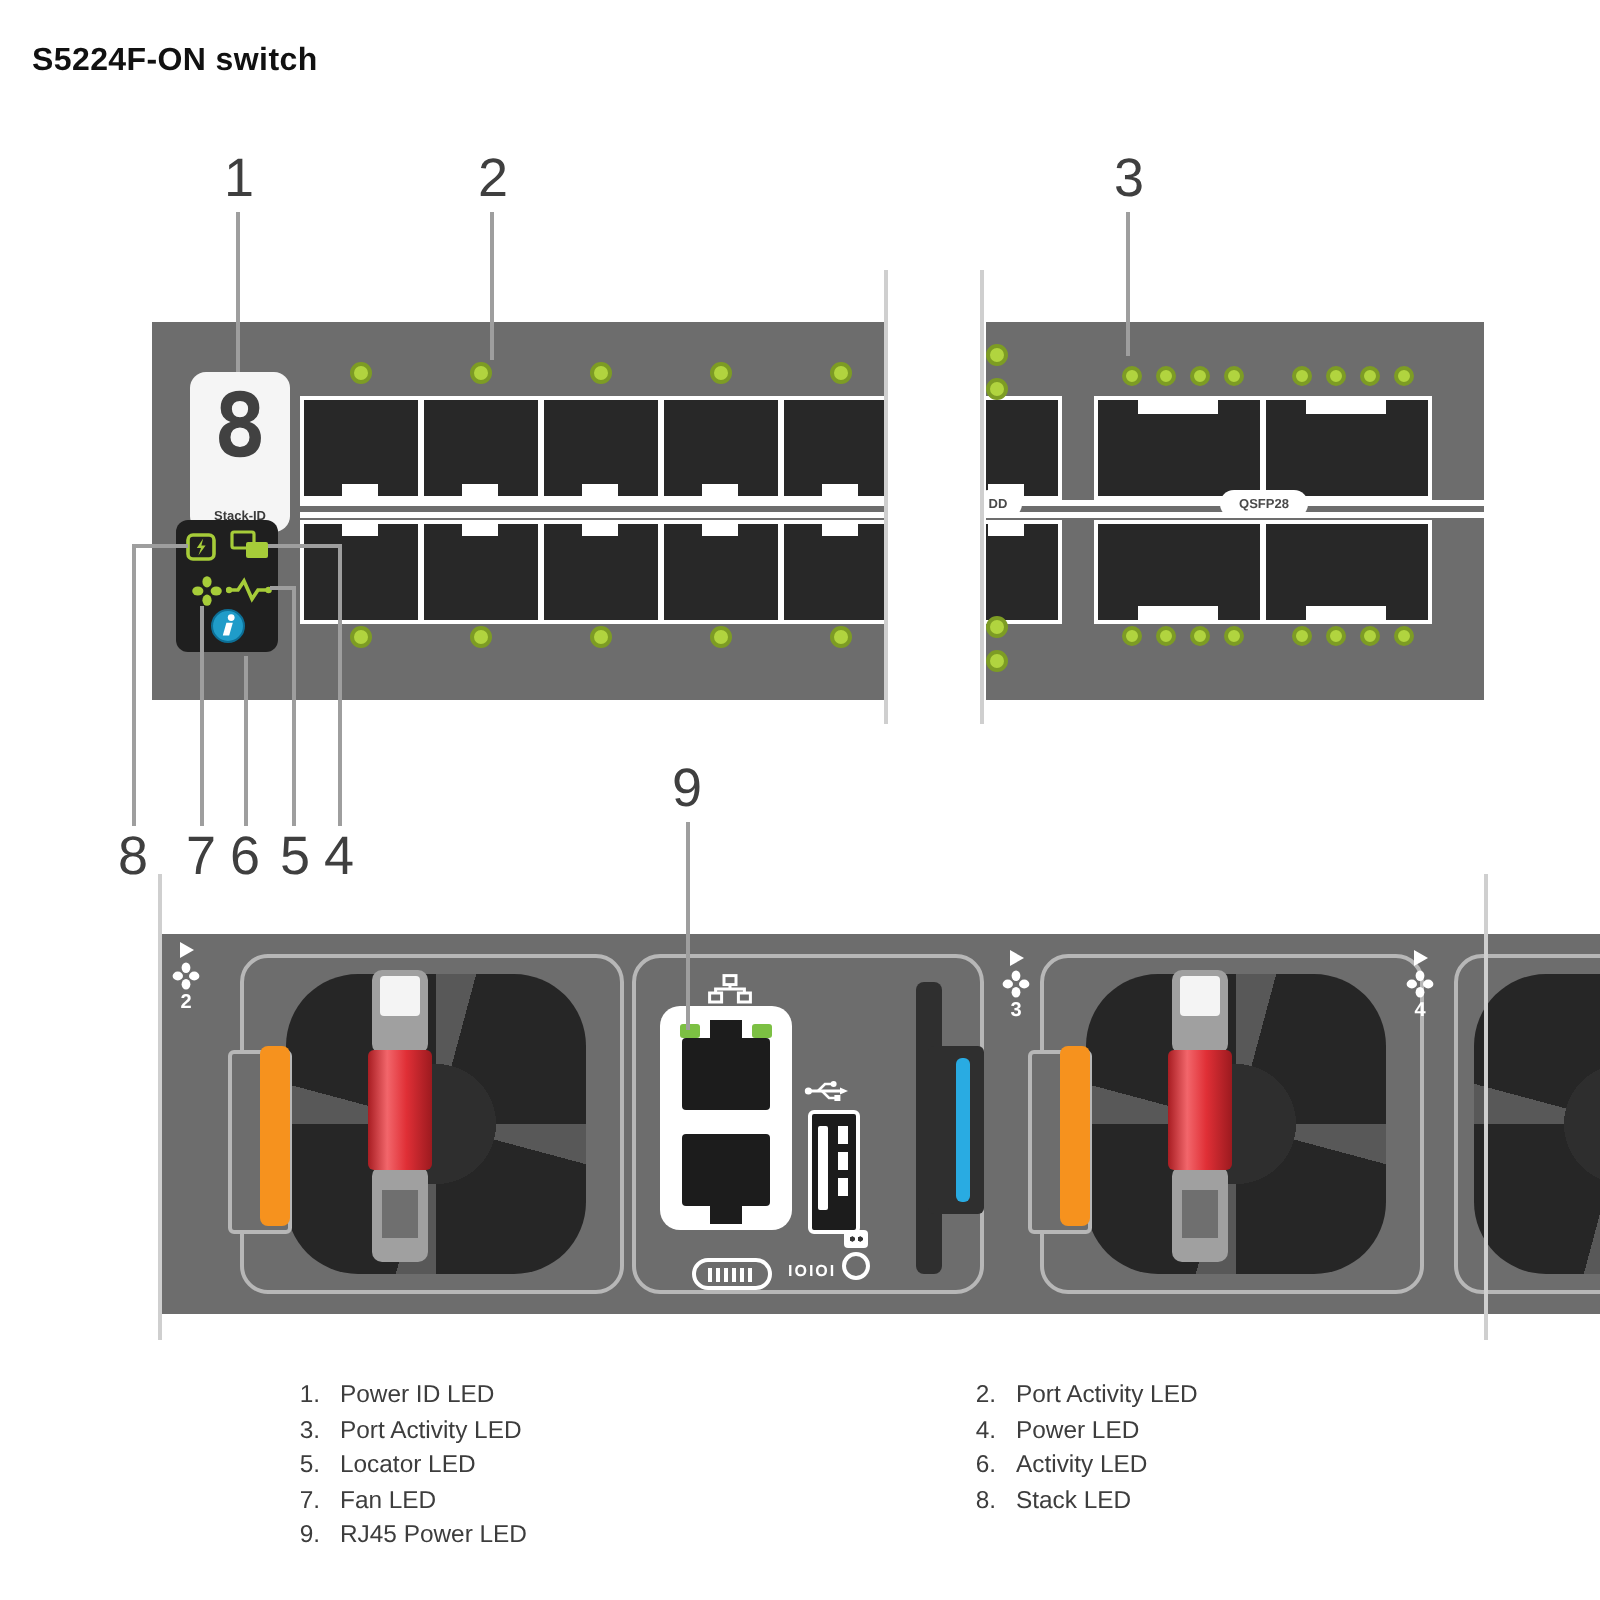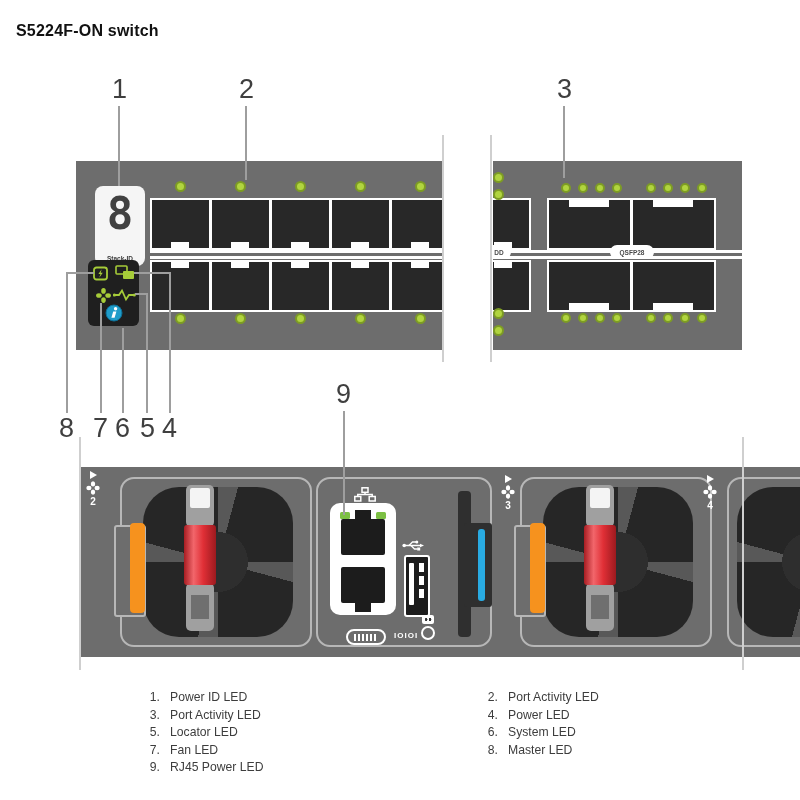--- a/index.html
+++ b/index.html
@@ -427,21 +427,21 @@
     <div class="lrow">
         <span class="lnum">2.</span>
         <span>Port Activity LED</span>
       </div>
     <div class="lrow">
         <span class="lnum">4.</span>
         <span>Power LED</span>
       </div>
     <div class="lrow">
         <span class="lnum">6.</span>
-        <span>System LED</span>
+        <span>Activity LED</span>
       </div>
     <div class="lrow">
         <span class="lnum">8.</span>
-        <span>Master LED</span>
+        <span>Stack LED</span>
       </div>
   </div>
 
 </div>
 
 </body></html>

